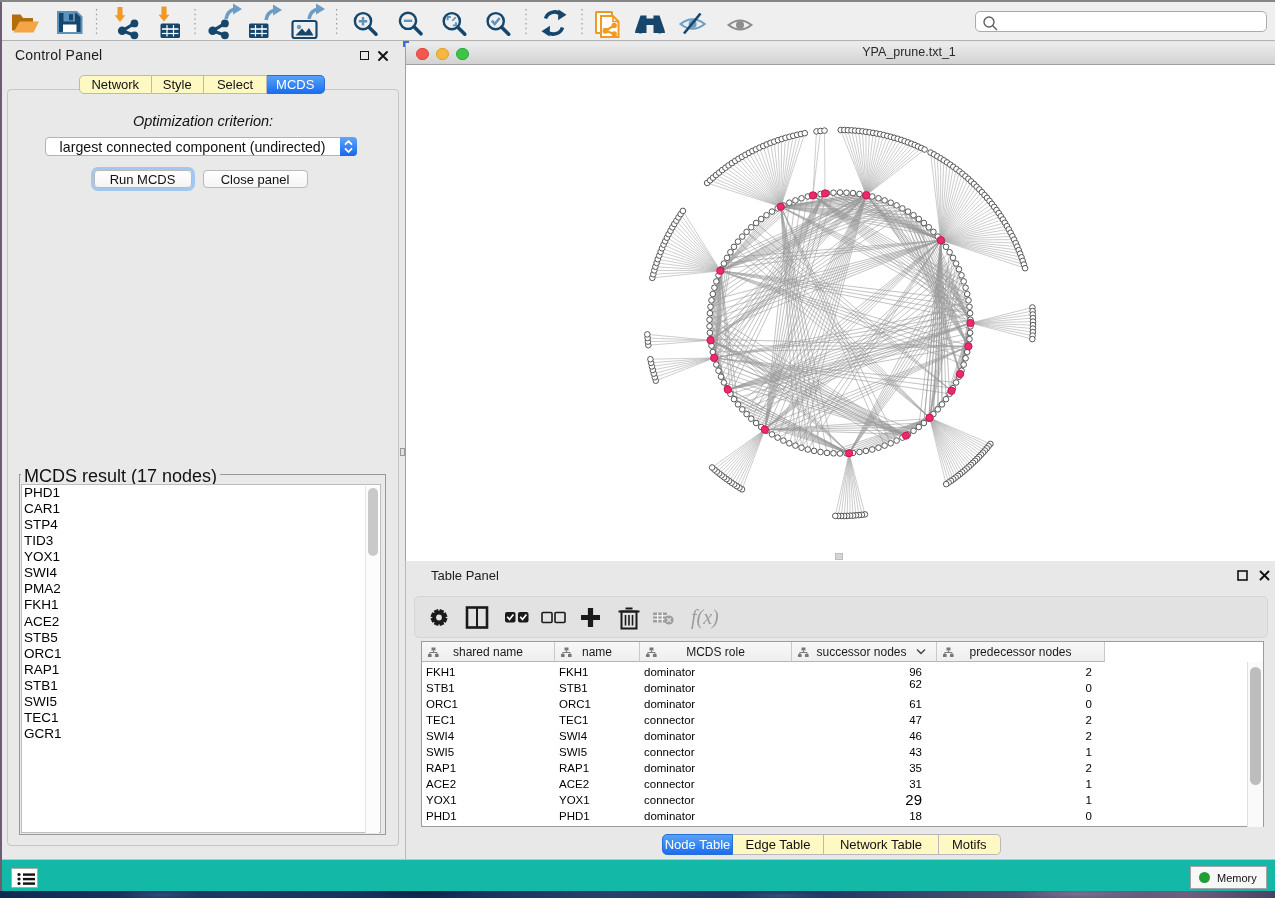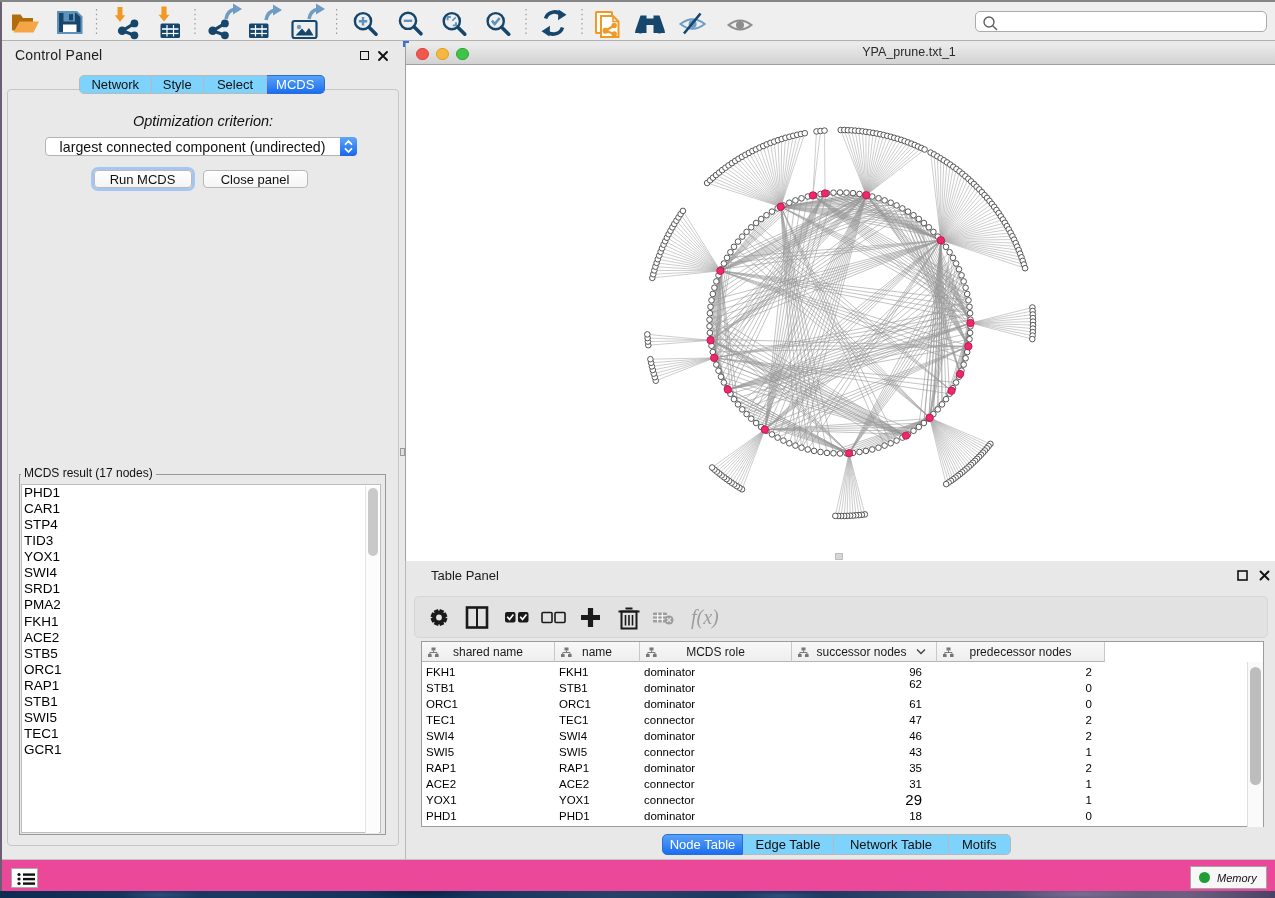--- a/index.html
+++ b/index.html
@@ -8,51 +8,51 @@
   .abs { position:absolute; }
   #topstrip { left:0; top:0; width:1275px; height:2px; background:#858585; }
   #leftedge { left:0; top:2px; width:2px; height:889px; background:#6b5e72; }
   #toolbar { left:2px; top:2px; width:1273px; height:39px; background:#efefef; border-bottom:1px solid #b2b2b2; }
   #searchbox { left:973px; top:9px; width:292px; height:21px; background:#fff; border:1px solid #ababab; border-radius:5px; }
   
   #cp-title { left:15px; top:47px; font-size:14px; letter-spacing:0.2px; color:#1c1c1c; }
   .winbtn-sq { width:9px; height:9px; border:1.6px solid #111; }
   #cp-box { left:7px; top:89px; width:392px; height:757px; border:1px solid #c6c6c6; border-radius:4px; }
   .seg { position:absolute; display:flex; font-size:13px; color:#111; }
-  .seg > div { background:#7dd3fc; border:1px solid #b9b9b9; border-left:none; display:flex; align-items:center; justify-content:center; }
+  .seg > div { background:#fef9c3; border:1px solid #b9b9b9; border-left:none; display:flex; align-items:center; justify-content:center; }
   .seg > div:first-child { border-left:1px solid #b9b9b9; border-radius:5px 0 0 5px; }
   .seg > div:last-child { border-radius:0 5px 5px 0; }
   .seg > div.sel { background:linear-gradient(#58a2f7,#1a6ef0); color:#fff; border-color:#2a6fd4; }
   #opt-label { left:0px; top:113px; width:406px; text-align:center; font-size:14.5px; color:#111;font-style:italic; }
   #dropdown { left:45px; top:137px; width:312px; height:19px; background:#fff; border:1px solid #b3b3b3; border-radius:4px; font-size:14.2px; color:#111; }
   #dd-spin { position:absolute; right:-1px; top:-1px; width:17px; height:19px; border-radius:0 4px 4px 0; background:linear-gradient(#5ea7f8,#1667ee); }
   .btn { position:absolute; background:linear-gradient(#ffffff,#f4f4f4); border:1px solid #b9b9b9; border-radius:4px; font-size:13px; color:#111; display:flex; align-items:center; justify-content:center; }
   #mcds-group { left:19px; top:474px; width:367px; height:361px; border:1px solid #989898; }
-  #mcds-title { left:21px; top:466px; font-size:12px; color:#111; background:#e9e9e9; padding:0 3px; }
+  #mcds-title { left:21px; top:466px; font-size:18px; color:#111; background:#e9e9e9; padding:0 3px; }
   #mcds-list { left:21px; top:484px; width:360px; height:349px; background:#fff; border:1px solid #bdbdbd; font-size:13.5px; color:#000; }
   #mcds-list div.it { height:16.07px; line-height:16.2px; padding-left:2px; }
   #mcds-scroll { position:absolute; right:1px; top:1px; width:14px; height:347px; background:#fcfcfc; border-left:1px solid #e3e3e3; }
   #mcds-thumb { position:absolute; left:1.5px; top:2px; width:10px; height:68px; background:#c9c9c9; border-radius:5px; }
   
   #split-handle { left:400px; top:448px; width:5px; height:8px; background:#e0e0e0; border:1px solid #9a9a9a; }
   #netwin { left:405px; top:43px; width:870px; height:518px; background:#fff; border-left:1px solid #9f9f9f; }
   #nw-titlebar { position:absolute; left:0; top:0; width:870px; height:22px; background:linear-gradient(#ececec,#d2d2d2); border-bottom:1px solid #9f9f9f; }
   .tl { position:absolute; top:47px; width:12.5px; height:12.5px; border-radius:50%; }
   #nw-title { position:absolute; left:403px; top:2px; width:200px; text-align:center; font-size:12.5px; color:#2a2a2a; }
   
   #tablepanel { left:405px; top:561px; width:870px; height:300px; background:#e8e8e8; border-left:1px solid #b9b9b9; }
   #tp-title { position:absolute; left:25px; top:7px; font-size:13px; color:#1c1c1c; }
   #tp-toolbar { position:absolute; left:8px; top:35px; width:854px; height:42px; background:#e2e2e2; border:1px solid #d5d5d5; border-radius:5px; }
   #tbl { position:absolute; left:15px; top:80px; width:843px; height:186px; background:#fff; border:1px solid #9c9c9c; font-size:12px; }
   .th { position:absolute; top:0; height:20px; background:linear-gradient(#f8f8f8,#eeeeee); border-right:1px solid #c9c9c9; border-bottom:1px solid #b5b5b5; display:flex; align-items:center; justify-content:center; color:#1a1a1a; }
   .cell { position:absolute; height:16px; line-height:16px; color:#000; }
   #tbl-scroll { position:absolute; right:0px; top:20px; width:16px; height:165px; background:#fafafa; border-left:1px solid #dedede; }
   #tbl-thumb { position:absolute; left:2px; top:5px; width:11px; height:118px; background:#bdbdbd; border-radius:6px; }
   
-  #statusbar { left:2px; top:859px; width:1273px; height:36px; background:#ec4899; border-top:1px solid #c2c2c2;font-style:italic; }
+  #statusbar { left:2px; top:859px; width:1273px; height:36px; background:#14b8a6; border-top:1px solid #c2c2c2; }
   #listbtn { position:absolute; left:9px; top:8px; width:27px; height:20px; background:#fdfdfd; border:1px solid #ababab; }
   #membtn { position:absolute; left:1188px; top:6px; width:77px; height:23px; background:#f7f7f7; border:1px solid #a5a5a5; display:flex; align-items:center; font-size:11px; color:#111; }
   #wallpaper { left:0; top:891px; width:1275px; height:7px;
     background:
       radial-gradient(ellipse 60px 8px at 160px 4px, #2c4d7a 0%, transparent 70%),
       radial-gradient(ellipse 80px 8px at 420px 2px, #0a2545 0%, transparent 70%),
       radial-gradient(ellipse 70px 8px at 780px 5px, #31507c 0%, transparent 70%),
       radial-gradient(ellipse 90px 9px at 1080px 3px, #7c6d92 0%, transparent 75%),
       linear-gradient(90deg,#0e2c52 0%,#1b3a63 18%,#10305a 34%,#274268 48%,#17355e 62%,#3a4a6e 74%,#5d5477 85%,#6e5f80 93%,#4a4266 100%); }
 </style>
@@ -177,21 +177,20 @@
 <div class="btn" style="left:202.5px;top:170px;width:105px;height:18px">Close panel</div>
 <div id="mcds-group" class="abs"></div>
 <div id="mcds-title" class="abs">MCDS result (17 nodes)</div>
 <div id="mcds-list" class="abs">
 <div class="it">PHD1</div>
     <div class="it">CAR1</div>
     <div class="it">STP4</div>
     <div class="it">TID3</div>
     <div class="it">YOX1</div>
     <div class="it">SWI4</div>
-    <div class="it">SRD1</div>
     <div class="it">PMA2</div>
     <div class="it">FKH1</div>
     <div class="it">ACE2</div>
     <div class="it">STB5</div>
     <div class="it">ORC1</div>
     <div class="it">RAP1</div>
     <div class="it">STB1</div>
     <div class="it">SWI5</div>
     <div class="it">TEC1</div>
     <div class="it">GCR1</div>
@@ -1184,21 +1183,21 @@
 <div class="cell" style="left:4px;top:166px;width:120px;font-size:11.5px">PHD1</div>
 <div class="cell" style="left:137px;top:166px;width:80px;font-size:11.5px">PHD1</div>
 <div class="cell" style="left:222px;top:166px;width:140px;font-size:11.5px">dominator</div>
 <div class="cell" style="left:370px;top:166px;width:130px;text-align:right;font-size:11.5px">18</div>
 <div class="cell" style="left:515px;top:166px;width:155px;text-align:right;font-size:11.5px">0</div>
     <div id="tbl-scroll">
         <div id="tbl-thumb"></div>
       </div>
   </div>
   <div class="seg" style="left:256px;top:272.5px;height:21px">
-    <div style="width:81px" class="sel">Node Table</div>
+    <div style="width:71px" class="sel">Node Table</div>
     <div style="width:91px">Edge Table</div>
     <div style="width:115px">Network Table</div>
     <div style="width:61.5px">Motifs</div>
   </div>
 </div>
 
 <div id="statusbar" class="abs">
   <div id="listbtn">
     <svg width="25" height="18" style="position:absolute;left:2px;top:1px">
       <circle cx="5" cy="4.5" r="1.6" fill="#111"></circle>

